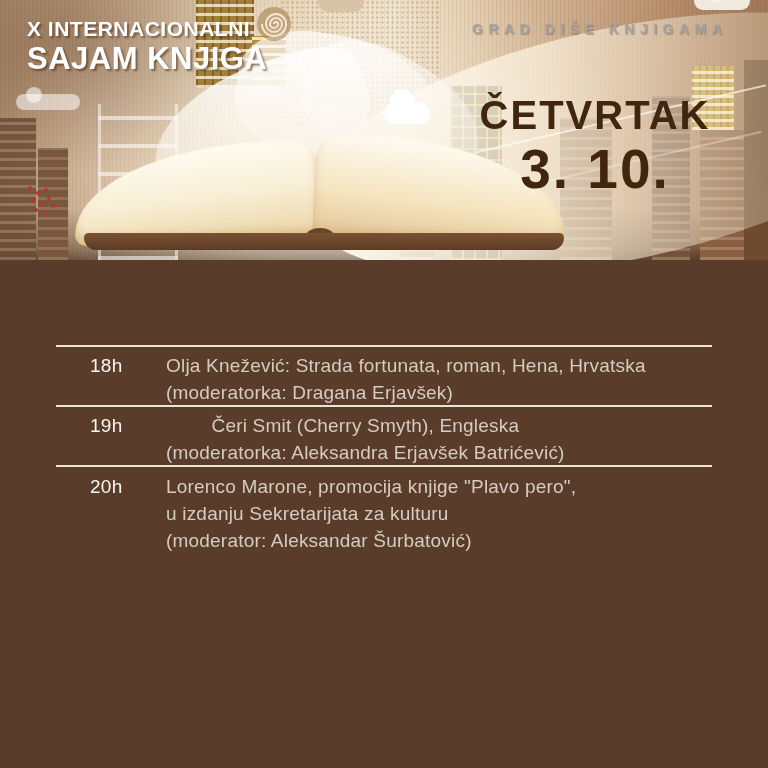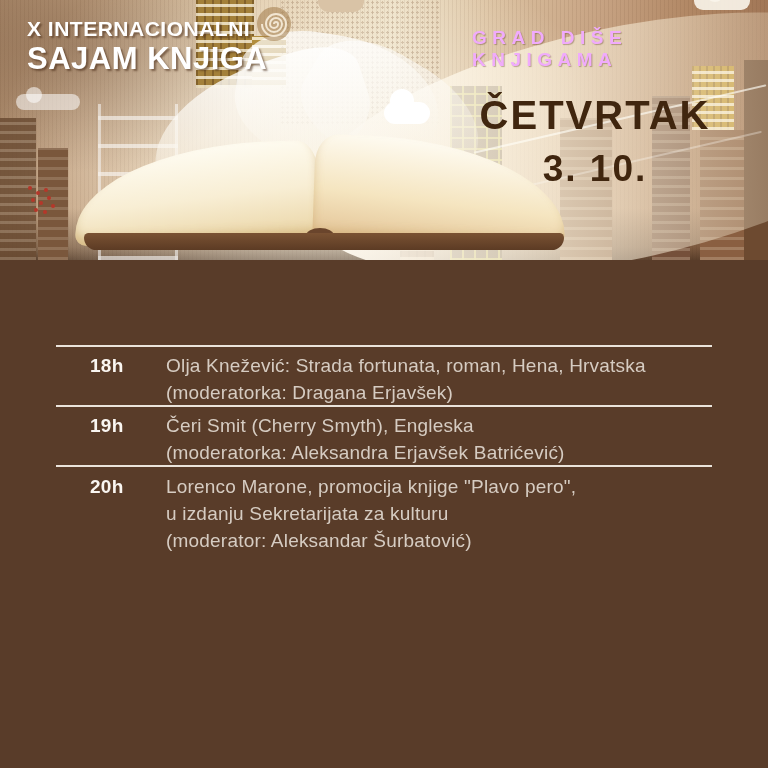--- a/index.html
+++ b/index.html
@@ -95,33 +95,33 @@
   .dots-2{left:417px;top:152px;box-shadow:9px 3px 0 0 #b5372a,18px 7px 0 0 #b5372a,4px 12px 0 0 #b5372a,
           13px 15px 0 0 #b5372a,22px 12px 0 0 #b5372a,7px 23px 0 0 #b5372a,16px 26px 0 0 #b5372a,
           25px 22px 0 0 #b5372a,11px 34px 0 0 #b5372a;}
 
   .spiral{position:absolute;left:256px;top:6px;width:36px;height:36px;}
 
   .edition{position:absolute;left:27px;top:16px;color:#fff;font-weight:bold;
            text-shadow:2px 2px 2px rgba(70,40,20,.55);}
   .edition .ed1{font-size:21px;letter-spacing:.5px;line-height:26px;}
   .edition .ed2{font-size:31px;letter-spacing:.5px;line-height:34px;text-align:right;}
-  .tagline{position:absolute;left:472px;top:27px;font-size:19px;font-weight:bold;
-           letter-spacing:5.5px;color:#f0abfc;text-shadow:1px 1px 1px rgba(80,50,20,.35);}
+  .tagline{position:absolute;left:472px;top:21px;font-size:14px;font-weight:bold;
+           letter-spacing:5.5px;color:#a3a3a3;text-shadow:1px 1px 1px rgba(80,50,20,.35);}
   .day-block{position:absolute;left:430px;top:92px;width:330px;text-align:center;color:#40260f;font-weight:bold;}
   .day-block .day{font-size:40px;letter-spacing:2px;line-height:46px;}
-  .day-block .date{font-size:37px;letter-spacing:2px;line-height:56px;margin-top:3px;}
+  .day-block .date{font-size:55px;letter-spacing:2px;line-height:56px;margin-top:3px;}
 
   
   .rule{position:absolute;left:56px;width:656px;height:2px;background:#eae3da;}
   .rule-1{top:345px;} .rule-2{top:405px;} .rule-3{top:465px;}
-  .time{position:absolute;left:90px;font-size:19px;font-weight:bold;color:#faf6f1;letter-spacing:.3px;}
+  .time{position:absolute;left:90px;font-size:19px;font-weight:normal;color:#faf6f1;letter-spacing:.3px;}
   .time-1{top:355px;} .time-2{top:415px;} .time-3{top:476px;}
   .lines{position:absolute;left:166px;font-size:19px;line-height:27px;color:#d6ccc2;letter-spacing:.2px;}
-  .lines-1{top:352px;} .lines-2{top:412px;} .lines-3{top:473px;}
+  .lines-1{top:352px;} .lines-2{top:412px;text-align:center;} .lines-3{top:473px;}
 </style>
 </head>
 <body>
 
 <div class="poster">
 
   <div class="hero">
     <div class="hero-bg"></div>
 
     <div class="bld bld-l1"></div>

